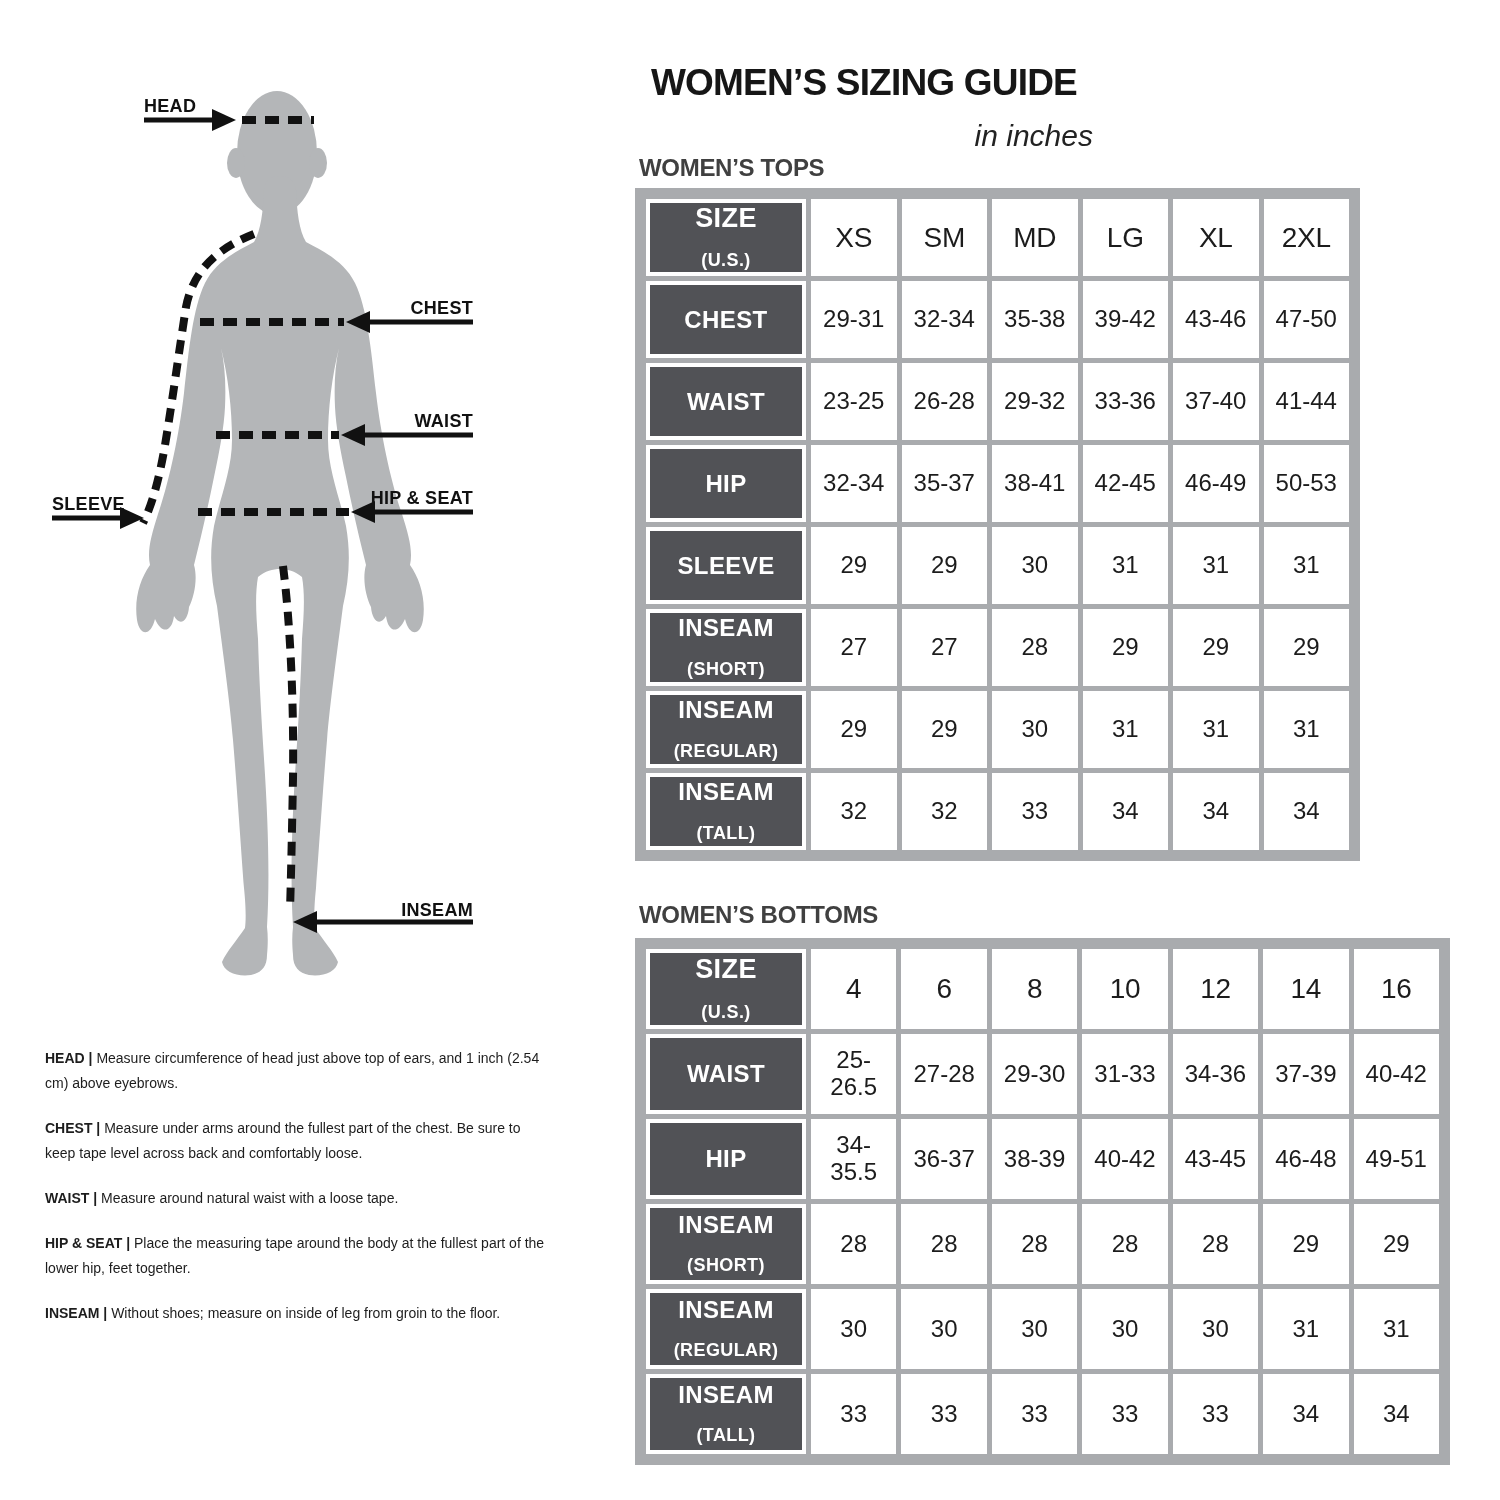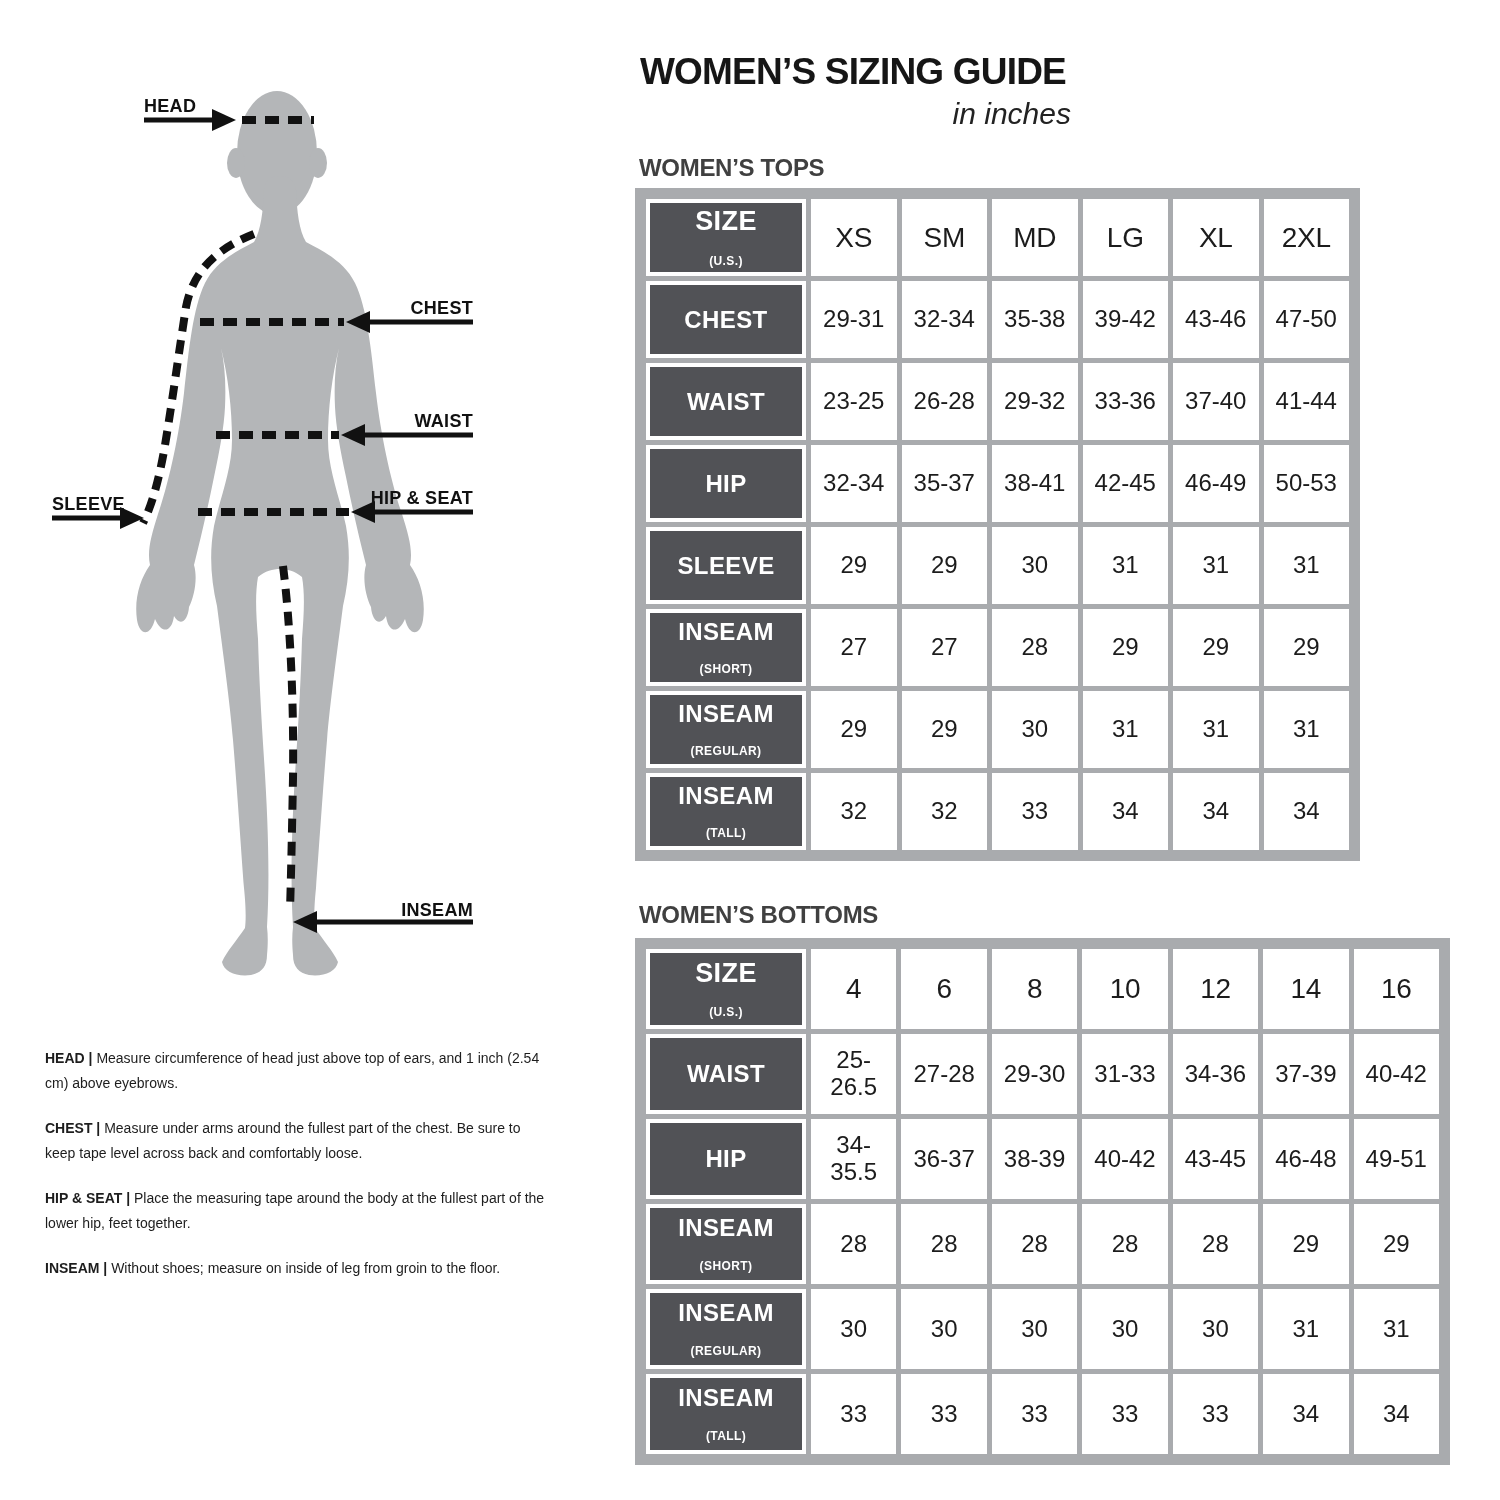--- a/index.html
+++ b/index.html
@@ -11,37 +11,37 @@
   #diagram text { font-family:"Liberation Sans", sans-serif; font-weight:bold; font-size:18px; fill:#111; letter-spacing:0.3px; }
 
   
   .instructions { position:absolute; left:45px; top:1046px; width:508px; }
   .instructions p { margin:0 0 20px 0; font-size:14px; line-height:25px; color:#1d1d1d; }
   .instructions .term { font-weight:bold; }
 
   
   .rightcol { position:absolute; left:635px; top:40px; width:830px; height:1440px; }
   .titleblock { position:absolute; left:0; top:6px; display:inline-block; }
-  h1.title { margin:5px; font-size:37px; line-height:1.12; letter-spacing:-0.8px; font-weight:bold; color:#161616; white-space:nowrap; }
+  h1.title { margin:16px; font-size:37px; line-height:1.12; letter-spacing:-0.8px; font-weight:bold; color:#161616; white-space:nowrap; }
   .subtitle { text-align:right; font-style:italic; font-size:30px; margin-top:2px; color:#222; }
   h2.section { margin:0; font-size:24px; font-weight:bold; letter-spacing:-0.3px; color:#404040; position:absolute; left:4px; }
   .tops-heading { top:114px; }
   .bottoms-heading { top:861px; }
 
   
   .stable { position:absolute; left:0; background:#a9abae; padding:11px; display:grid; gap:5px; box-sizing:border-box; }
   .tops-table { top:148px; width:725px; grid-template-columns:160px repeat(6,1fr); grid-auto-rows:77px; }
   .bottoms-table { top:898px; width:815px; grid-template-columns:160px repeat(7,1fr); grid-auto-rows:80px; }
   .cell { background:#fff; display:flex; align-items:center; justify-content:center; text-align:center; font-size:24px; line-height:1.12; color:#1c1c1c; padding:0 3px; box-sizing:border-box; }
   .cell.hdr { font-weight:normal; font-size:28px; letter-spacing:-0.3px; }
   .lcell { background:#fff; padding:4px; display:flex; box-sizing:border-box; }
   .dark { flex:1; background:#515256; color:#fff; display:flex; flex-direction:column; align-items:center; justify-content:center; font-weight:bold; text-align:center; }
   .dark .main { font-size:24px; letter-spacing:0.4px; line-height:1.05; }
   .dark .main.big { font-size:27px; }
-  .dark .sub { font-size:12px; letter-spacing:0.4px; margin-top:18px; }
+  .dark .sub { font-size:18px; letter-spacing:0.4px; margin-top:18px; }
   .dark .sub:empty { display:none; }
 </style>
 </head>
 <body>
 
 <div class="page">
 
   <svg id="diagram" viewBox="0 0 540 960" width="540" height="960" xmlns="http://www.w3.org/2000/svg">
 
     <g>
@@ -110,20 +110,21 @@
     <text x="433" y="254" text-anchor="end">CHEST</text>
     <text x="433" y="367" text-anchor="end">WAIST</text>
     <text x="433" y="444" text-anchor="end">HIP &amp; SEAT</text>
     <text x="12" y="450" text-anchor="start">SLEEVE</text>
     <text x="433" y="856" text-anchor="end">INSEAM</text>
   </svg>
 
   <div class="instructions">
     <p><span class="term">HEAD |</span> <span>Measure circumference of head just above top of ears, and 1 inch (2.54 cm) above eyebrows.</span></p>
     <p><span class="term">CHEST |</span> <span>Measure under arms around the fullest part of the chest. Be sure to keep tape level across back and comfortably loose.</span></p>
+    <p><span class="term">WAIST |</span> <span>Measure around natural waist with a loose tape.</span></p>
     <p><span class="term">HIP &amp; SEAT |</span> <span>Place the measuring tape around the body at the fullest part of the lower hip, feet together.</span></p>
     <p><span class="term">INSEAM |</span> <span>Without shoes; measure on inside of leg from groin to the floor.</span></p>
   </div>
 
   <div class="rightcol">
 
     <div class="titleblock">
       <h1 class="title">WOMEN’S SIZING GUIDE</h1>
       <div class="subtitle">in inches</div>
     </div>

